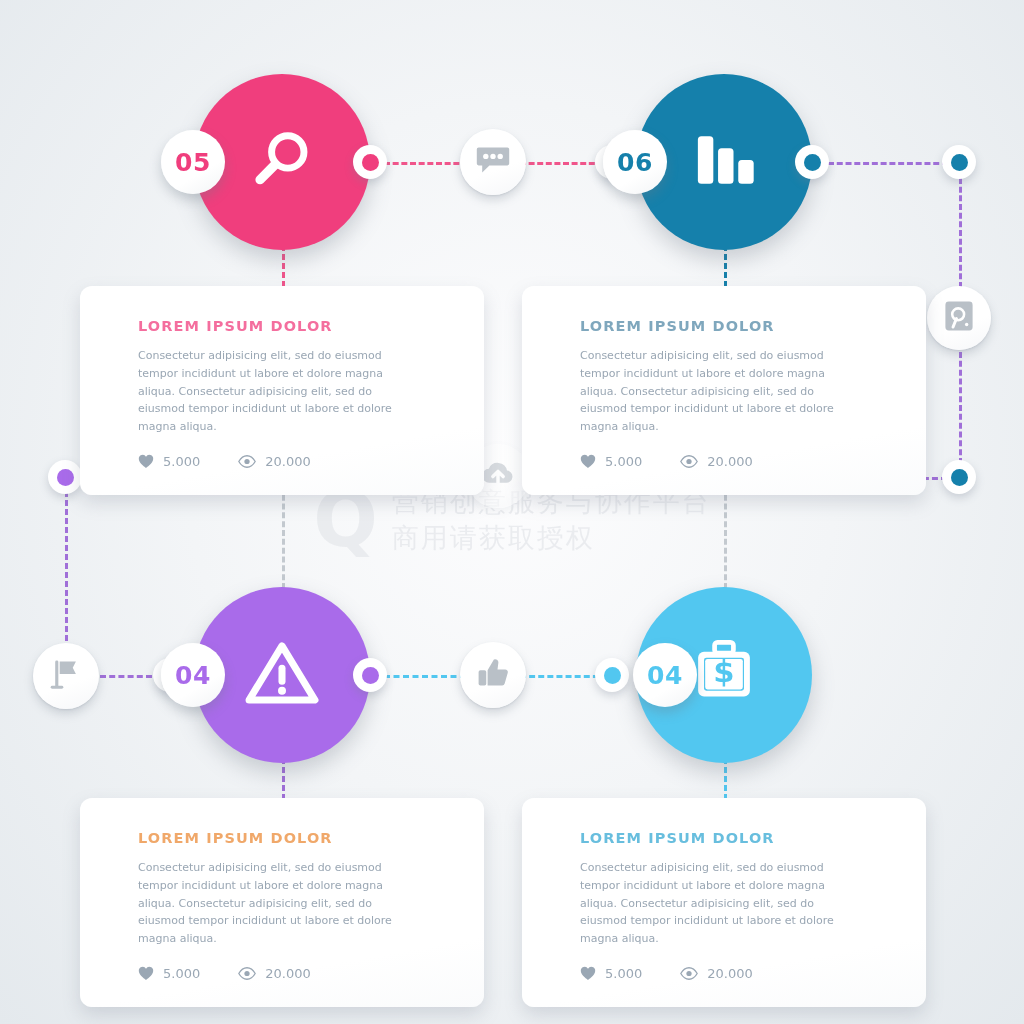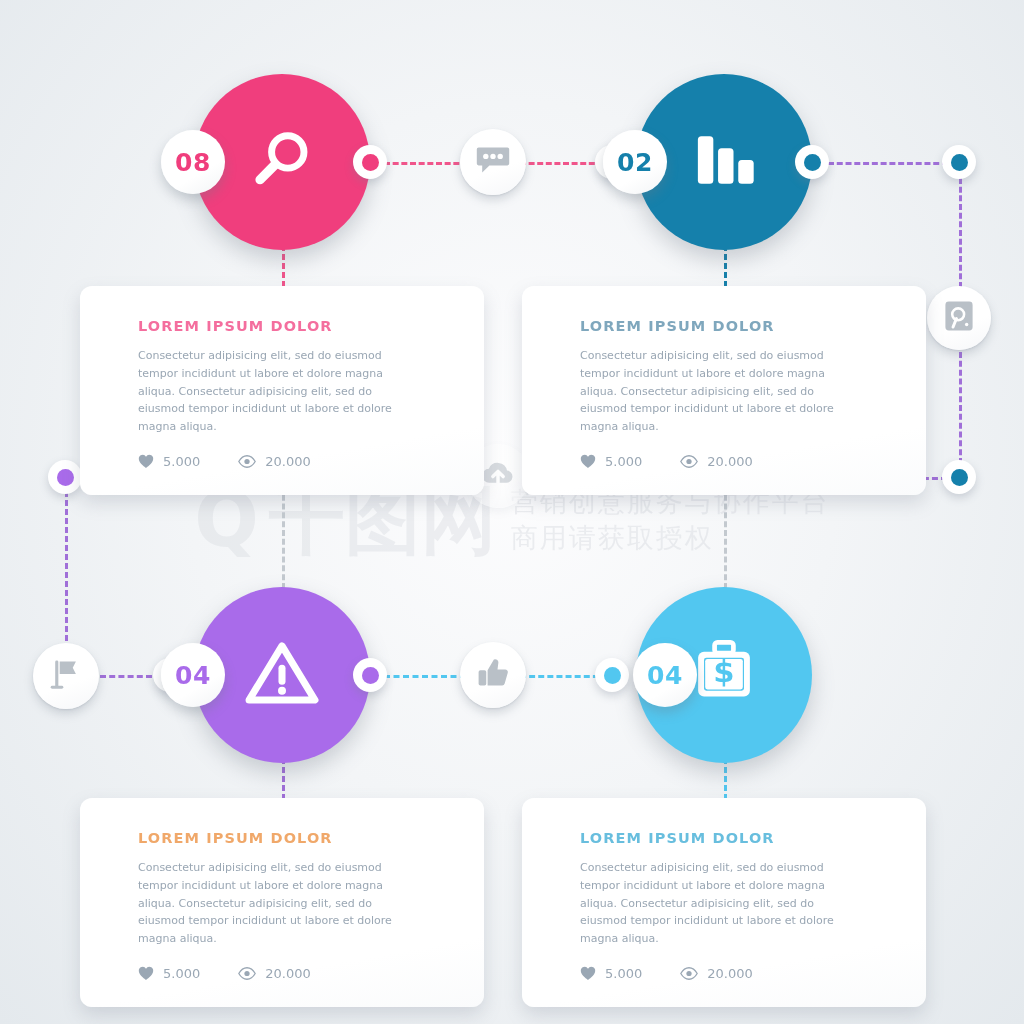--- a/index.html
+++ b/index.html
@@ -152,21 +152,20 @@
   .icon-gray { fill: #b9c0c7; }
 </style>
 </head>
 <body>
 
 <div id="stage">
 
   <div class="watermark">
     <div class="wm-logo">
       <span class="wm-glyph">Q</span>
-      <span class="wm-glyph">千图网</span>
     </div>
     <div class="wm-text">
       <span class="wm-line">营销创意服务与协作平台</span>
       <span class="wm-line">商用请获取授权</span>
     </div>
   </div>
 
   <div class="line-h" style="left:384px; top:162px; width:84px; border-top-color:#f0558b;"></div>
   <div class="line-h" style="left:520px; top:162px; width:92px; border-top-color:#f0558b;"></div>
 
@@ -197,21 +196,21 @@
 
   <div class="bigcircle" style="left:194px; top:74px; background:#f03e7d;">
     <span>
       <svg width="74" height="74" viewBox="0 0 64 64">
         <circle cx="37" cy="25" r="14" fill="none" stroke="#fff" stroke-width="6"></circle>
         <line x1="26" y1="36" x2="13" y2="49" stroke="#fff" stroke-width="8" stroke-linecap="round"></line>
       </svg>
     </span>
   </div>
   <div class="numbadge" style="left:161px; top:130px; color:#f03e7d;">
-    <span>08</span>
+    <span>05</span>
   </div>
   <div class="dotnode" style="left:353px; top:145px;">
     <i style="background:#f03e7d;"></i>
   </div>
   <div class="mini" style="left:460px; top:129px; width:66px; height:66px;">
     <span>
       <svg width="36" height="36" viewBox="0 0 40 40">
         <path class="icon-gray" d="M4 6h32a2 2 0 0 1 2 2v16a2 2 0 0 1-2 2H16l-8 8v-8H4a2 2 0 0 1-2-2V8a2 2 0 0 1 2-2z"></path>
         <circle cx="12" cy="16" r="3" fill="#fff"></circle>
         <circle cx="20" cy="16" r="3" fill="#fff"></circle>
@@ -226,21 +225,21 @@
         <rect x="10" y="12" width="13" height="40" rx="3" fill="#fff"></rect>
         <rect x="27" y="22" width="13" height="30" rx="3" fill="#fff"></rect>
         <rect x="44" y="32" width="13" height="20" rx="3" fill="#fff"></rect>
       </svg>
     </span>
   </div>
   <div class="dotnode" style="left:595px; top:145px;">
     <i style="background:#f03e7d;"></i>
   </div>
   <div class="numbadge" style="left:603px; top:130px; color:#1580ab;">
-    <span>02</span>
+    <span>06</span>
   </div>
   <div class="dotnode" style="left:795px; top:145px;">
     <i style="background:#1580ab;"></i>
   </div>
   <div class="dotnode" style="left:942px; top:145px;">
     <i style="background:#1580ab;"></i>
   </div>
   <div class="mini" style="left:927px; top:286px; width:64px; height:64px;">
     <span>
       <svg width="34" height="34" viewBox="0 0 40 40">

